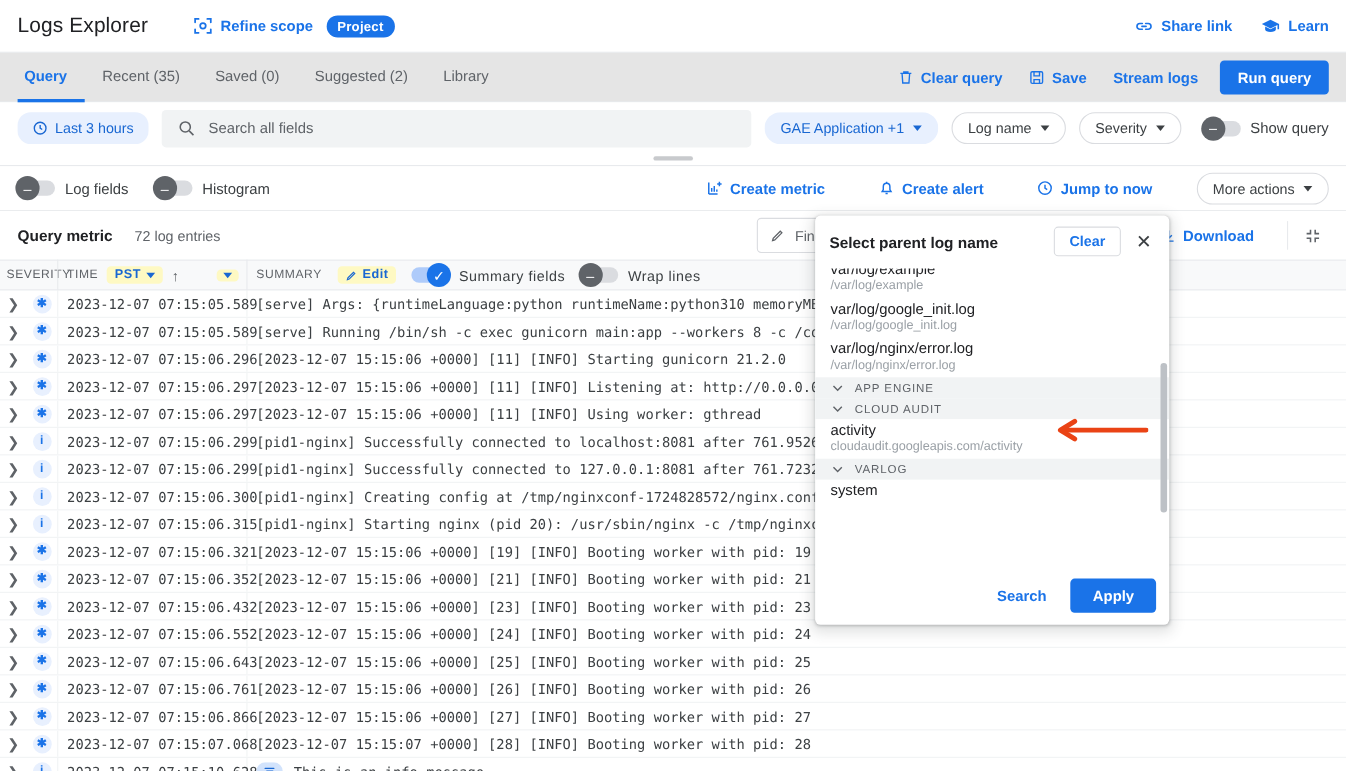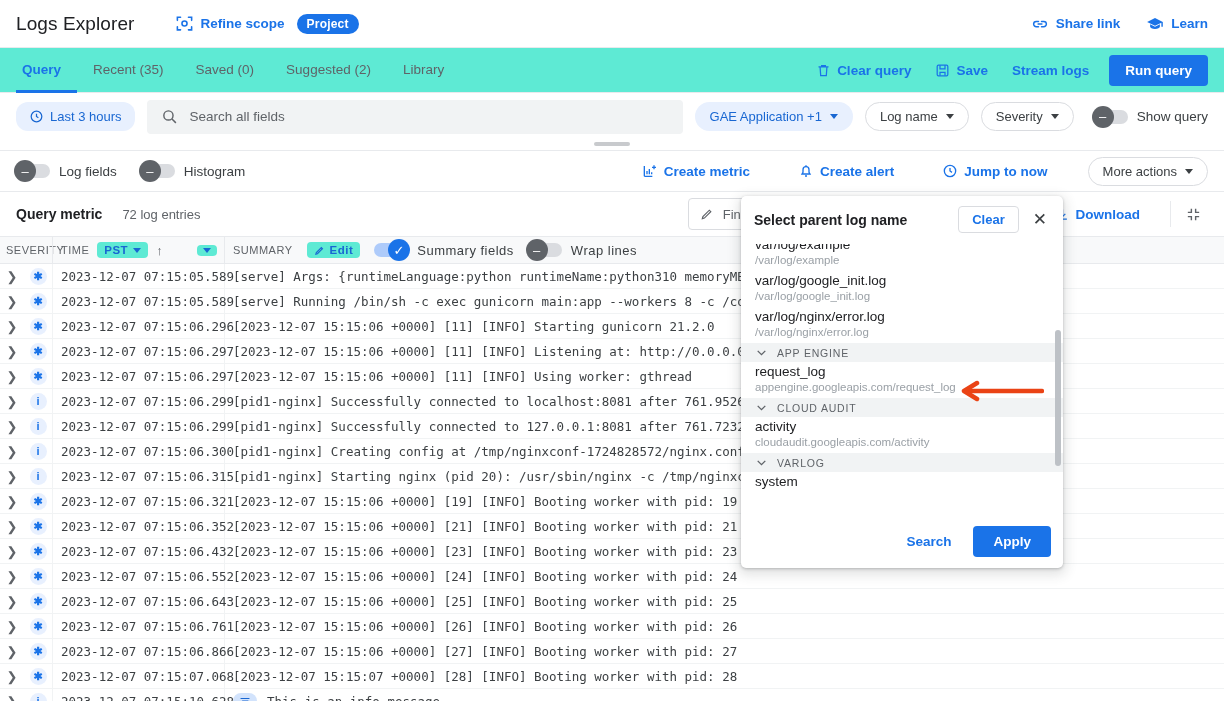--- a/index.html
+++ b/index.html
@@ -33,21 +33,21 @@
   .spacer { flex: 1; }
   .hdr-link {
     display: flex; align-items: center; gap: 7px;
     color: #1a73e8; font-size: 13.5px; font-weight: 600; cursor: pointer;
     margin-left: 26px;
   }
 
   
   .tabsrow {
     height: 45px; display: flex; align-items: stretch;
-    border-bottom: 1px solid #e8eaed; padding: 0 16px; background: #5eead4;
+    border-bottom: 1px solid #e8eaed; padding: 0 16px; background: #e5e5e5;
   }
   .tabs { display: flex; align-items: stretch; gap: 0; }
   .tab {
     display: flex; align-items: center; padding: 0 16px;
     font-size: 13.5px; color: #5f6368; cursor: pointer;
     border-bottom: 3px solid transparent; position: relative; top: 1px;
   }
   .tab.active { color: #1a73e8; font-weight: 600; border-bottom-color: #1a73e8; }
   .tabs .tab:first-child { padding-left: 6px; }
   .act-link {
@@ -132,21 +132,21 @@
     height: 28px; display: flex; align-items: center;
     background: #f8f9fa; border-top: 1px solid #e8eaed; border-bottom: 1px solid #e8eaed;
     font-size: 11px; color: #5f6368; letter-spacing: .5px;
   }
   .col-sev { width: 52px; padding-left: 6px; }
   .col-time { width: 173px; display: flex; align-items: center; gap: 8px; padding-left: 8px;
               border-left: 1px solid #e8eaed; border-right: 1px solid #e8eaed; height: 28px;}
   .col-sum { flex: 1; display: flex; align-items: center; gap: 14px; padding-left: 8px; }
   .pill-sm {
     display: inline-flex; align-items: center; gap: 5px;
-    background: #5eead4; color: #1967d2; border-radius: 4px;
+    background: #fef9c3; color: #1967d2; border-radius: 4px;
     padding: 2px 7px; font-size: 11.5px; font-weight: 600; cursor: pointer;
   }
   .sortbtn { color: #5f6368; cursor: pointer; font-size: 13px; }
 
   .rows { position: relative; }
   .row {
     height: 25px; display: flex; align-items: center;
     border-bottom: 1px solid #f1f3f4; font-size: 12.5px;
     font-family: "DejaVu Sans Mono", "Liberation Mono", monospace;
     color: #3c4043; white-space: nowrap; overflow: hidden;
@@ -668,24 +668,20 @@
           <div class="s">/var/log/nginx/error.log</div>
         </div>
         <div class="grp">
           <span class="chev">
             <svg width="13" height="13" viewBox="0 0 24 24" fill="none" stroke="#5f6368" stroke-width="2.4">
               <path d="M5 9l7 7 7-7"></path>
             </svg>
           </span>
           <span>APP ENGINE</span>
         </div>
-        <div class="opt">
-          <div class="t">request_log</div>
-          <div class="s">appengine.googleapis.com/request_log</div>
-        </div>
         <div class="grp">
           <span class="chev">
             <svg width="13" height="13" viewBox="0 0 24 24" fill="none" stroke="#5f6368" stroke-width="2.4">
               <path d="M5 9l7 7 7-7"></path>
             </svg>
           </span>
           <span>CLOUD AUDIT</span>
         </div>
         <div class="opt">
           <div class="t">activity</div>

